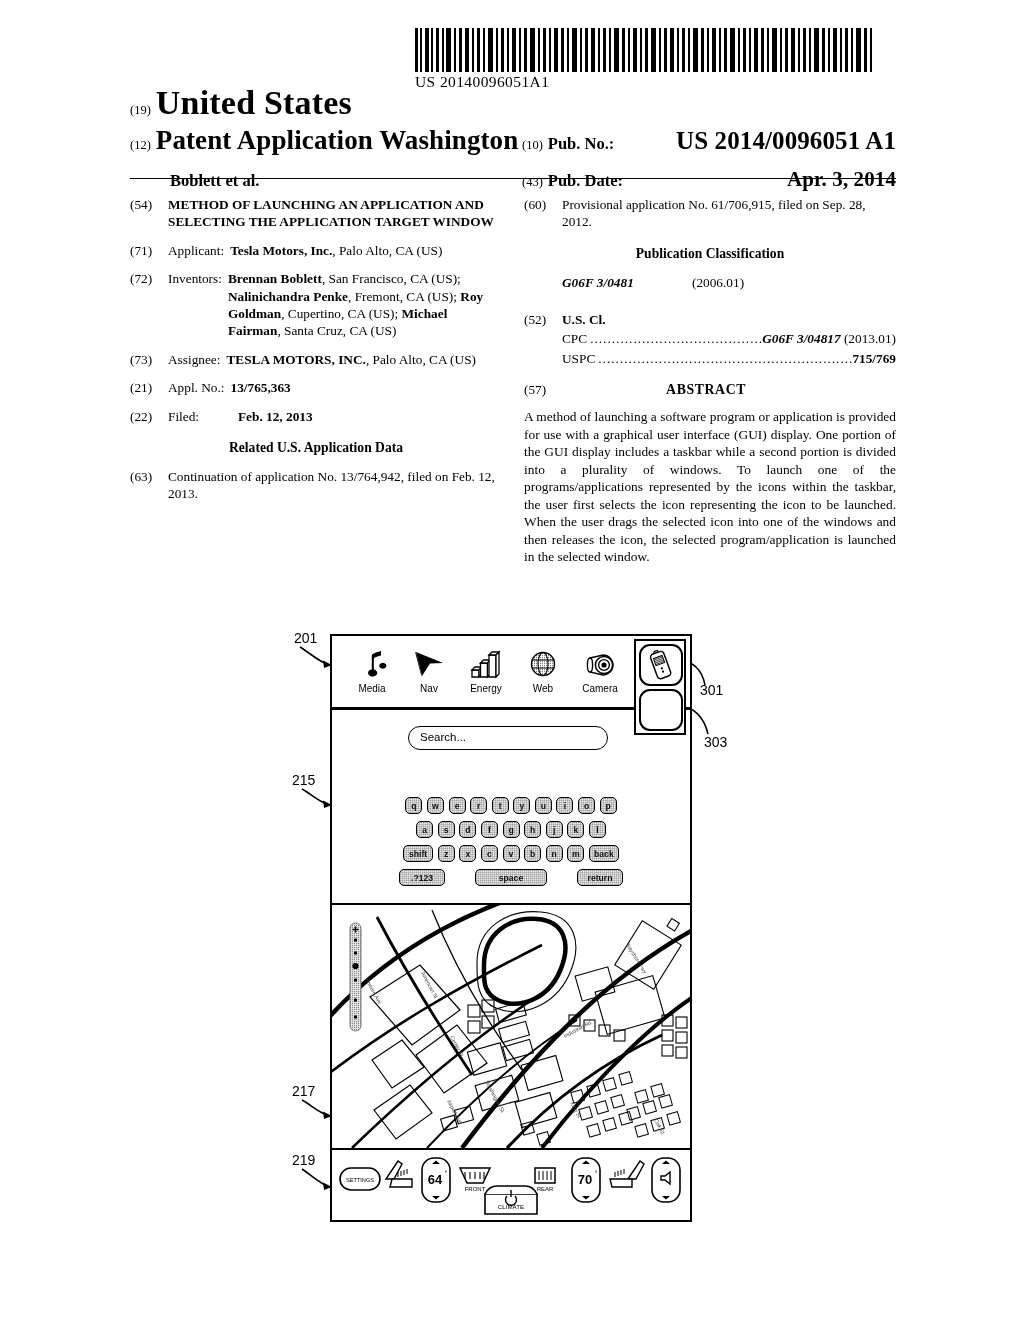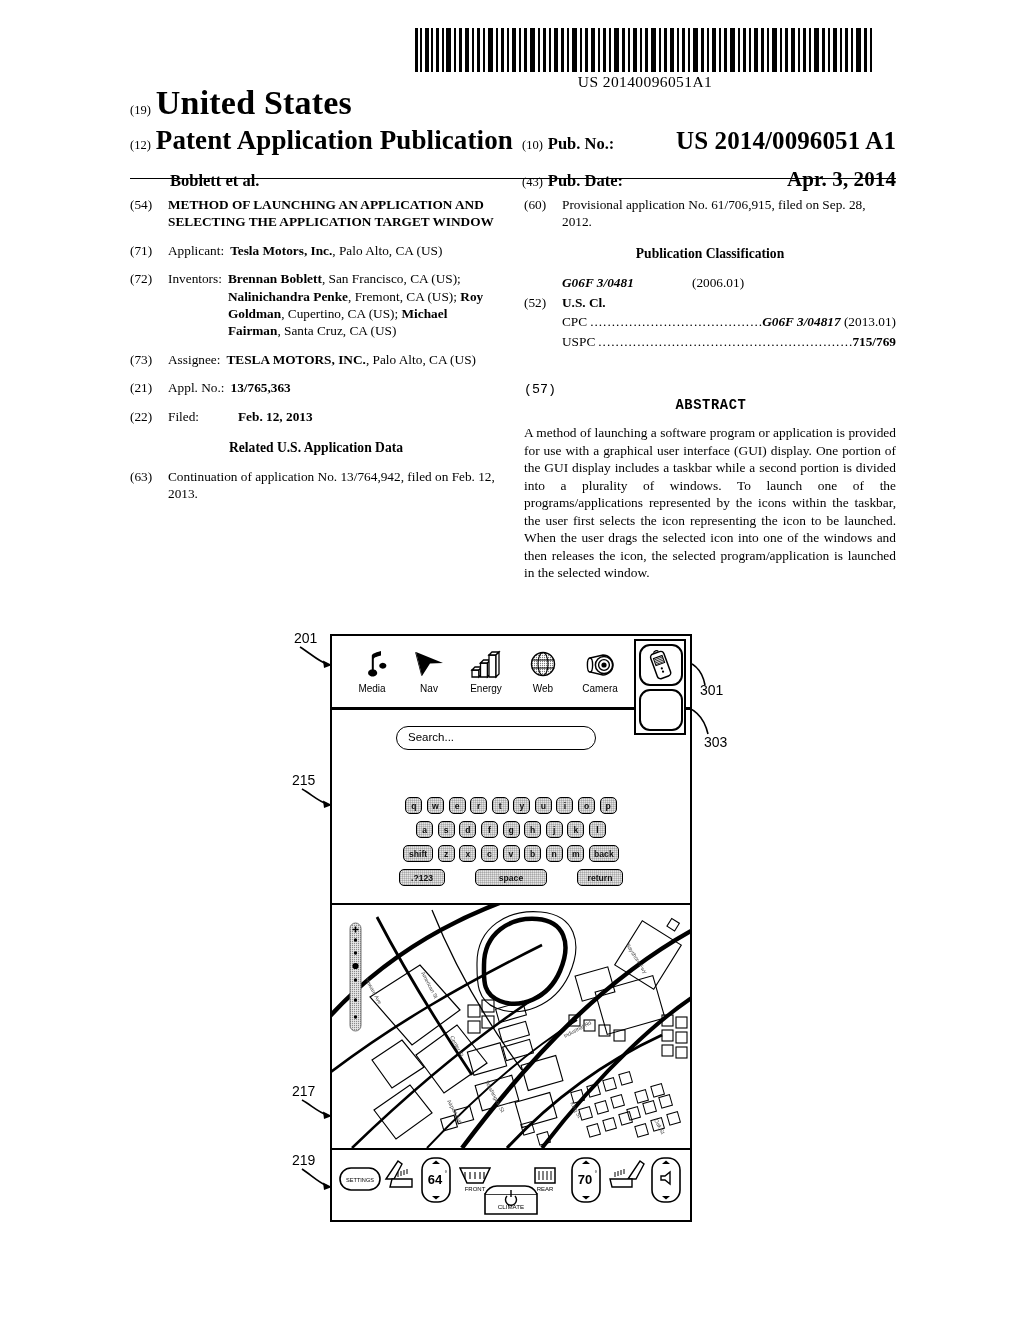--- a/index.html
+++ b/index.html
@@ -7,21 +7,21 @@
     width:1024px;height:1320px;
     background:#ffffff;
     font-family:"Liberation Serif", serif;
     color:#000;
     position:relative;
     overflow:hidden;
   }
   .page{position:absolute;inset:0;}
 
   
-  .barcode-wrap{position:absolute;left:415px;top:28px;width:460px;text-align:center;}
+  .barcode-wrap{position:absolute;left:415px;top:28px;width:460px;}
   .barcode{height:44px;width:460px;display:block;}
   .barcode-num{font-family:"Liberation Serif",serif;font-size:15.5px;letter-spacing:.4px;margin-top:1px;}
 
   
   .masthead{position:absolute;left:130px;top:84px;width:766px;}
   .mh-row{display:flex;align-items:baseline;}
   .inid{font-size:12.5px;vertical-align:baseline;padding-right:5px;}
   .us-title{font-family:"Liberation Serif",serif;font-weight:bold;font-size:34px;letter-spacing:.2px;}
   .pap-title{font-family:"Liberation Serif",serif;font-weight:bold;font-size:27px;letter-spacing:.1px;}
   .authors{font-family:"Liberation Serif",serif;font-weight:bold;font-size:16.5px;margin-left:40px;margin-top:4px;}
@@ -70,21 +70,21 @@
   .ic .lab{font-family:"Liberation Sans",sans-serif;font-size:10px;margin-top:1px;}
 
   
   .wingroup{position:absolute;right:4px;top:3px;width:52px;height:96px;border:2.6px solid #000;box-sizing:border-box;background:#fff;z-index:5;}
   .win{position:absolute;left:3px;width:44px;height:42px;border:2.2px solid #000;border-radius:11px;box-sizing:border-box;background:#fff;}
   .win-top{top:3px;}
   .win-bot{top:48px;}
 
   
   .searchzone{position:absolute;left:0;top:74px;width:100%;height:75px;}
-  .searchbox{position:absolute;left:64px;top:16px;width:200px;height:24px;border:1.6px solid #000;border-radius:12px;box-sizing:border-box;background:#fff;}
+  .searchbox{position:absolute;left:76px;top:16px;width:200px;height:24px;border:1.6px solid #000;border-radius:12px;box-sizing:border-box;background:#fff;}
   .searchbox span{font-family:"Liberation Sans",sans-serif;font-size:11.5px;position:absolute;left:11px;top:4px;}
 
   
   .keyboard{position:absolute;left:0;top:149px;width:100%;height:120px;border-bottom:2.2px solid #000;box-sizing:border-box;}
   .krow{position:absolute;left:0;width:100%;display:flex;justify-content:center;gap:4.6px;}
   .kr1{top:12px;}
   .kr2{top:36px;}
   .kr3{top:60px;}
   .kr4{top:84px;}
   .key{
@@ -207,21 +207,21 @@
           <span class="inid">(19)</span>
           <span class="us-title">United States</span>
         </div>
       </div>
       <div class="mh-right"></div>
     </div>
     <div class="mh-row" style="margin-top:3px;">
       <div class="mh-left">
         <div class="mh-row">
           <span class="inid">(12)</span>
-          <span class="pap-title">Patent Application Publication</span>
+          <span class="pap-title">Patent Application Washington</span>
         </div>
       </div>
       <div class="mh-right">
         <div class="pub-line">
           <span class="inid">(10)</span>
           <span class="pub-lbl">Pub. No.:</span>
           <span class="pub-val">US 2014/0096051 A1</span>
         </div>
       </div>
     </div>
@@ -291,43 +291,43 @@
 
     <div class="col">
 
       <div class="hang">
         <span class="num">(60)</span>
         <span class="body">Provisional application No. 61/706,915, filed on Sep. 28, 2012.</span>
       </div>
 
       <div class="ctr">Publication Classification</div>
 
-      <div class="sub tight" style="display:flex;margin-bottom:3px;">
+      <div class="sub tight" style="display:flex;margin-bottom:20px;">
         <span class="bi" style="width:130px;">G06F 3/0481</span>
         <span>(2006.01)</span>
       </div>
 
       <div class="hang tight">
         <span class="num">(52)</span>
         <span class="body b">U.S. Cl.</span>
       </div>
       <div class="sub classrow tight">
         <span class="k">CPC</span>
         <span class="dots">.................................................................</span>
         <span class="v"><span class="bi">G06F 3/04817</span> <span>(2013.01)</span></span>
       </div>
       <div class="sub classrow" style="margin-bottom:14px;">
         <span class="k">USPC</span>
         <span class="dots">.................................................................</span>
         <span class="v b">715/769</span>
       </div>
 
-      <div style="display:flex;align-items:center;font-family:Liberation Mono, monospace;">
+      <div style="display:flex;align-items:flex-start;">
         <span class="num">(57)</span>
-        <span class="ctr-abs" style="flex:1;margin-left:-30px;margin-top:33px;">ABSTRACT</span>
+        <span class="ctr-abs" style="flex:1;margin-left:-30px;">ABSTRACT</span>
       </div>
       <div class="abstract">A method of launching a software program or application is provided for use with a graphical user interface (GUI) display. One portion of the GUI display includes a taskbar while a second portion is divided into a plurality of windows. To launch one of the programs/applications represented by the icons within the taskbar, the user first selects the icon representing the icon to be launched. When the user drags the selected icon into one of the windows and then releases the icon, the selected program/application is launched in the selected window.</div>
 
     </div>
   </div>
 
   <div class="callout" style="left:294px;top:630px;">201</div>
   <svg class="co-svg" style="left:296px;top:645px;width:40px;height:26px;" viewBox="0 0 40 26">
     <path d="M4 2 C 14 8, 22 16, 31 19" stroke="#000" stroke-width="1.6" fill="none"></path>
     <path d="M36 20 L27 15.5 L28 23 Z" fill="#000"></path>

